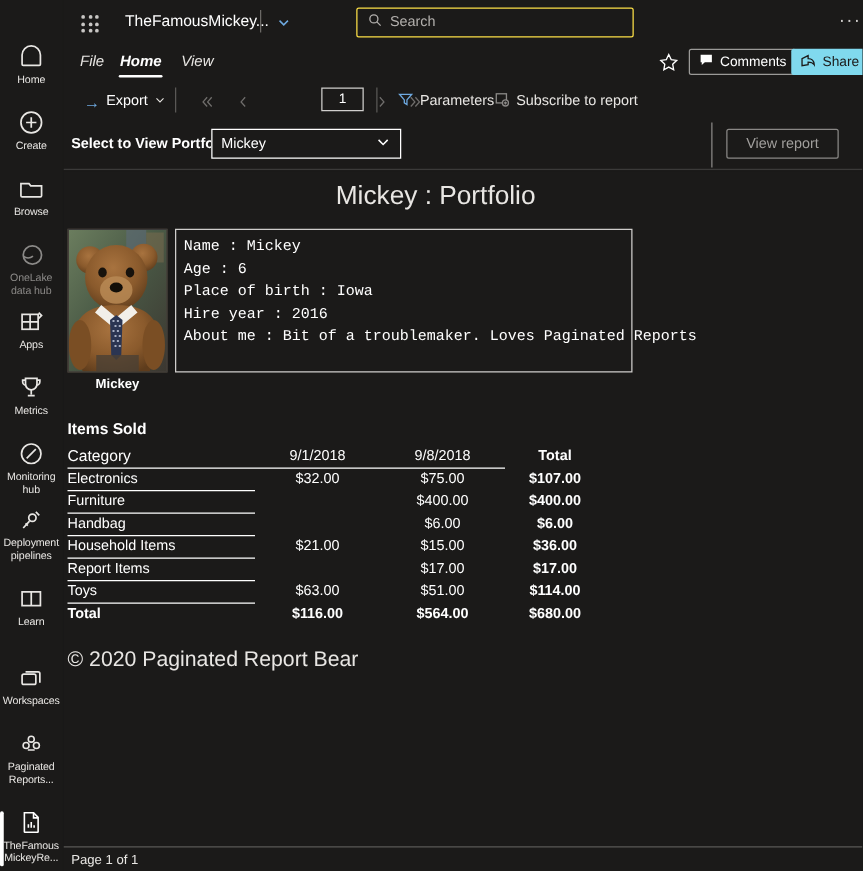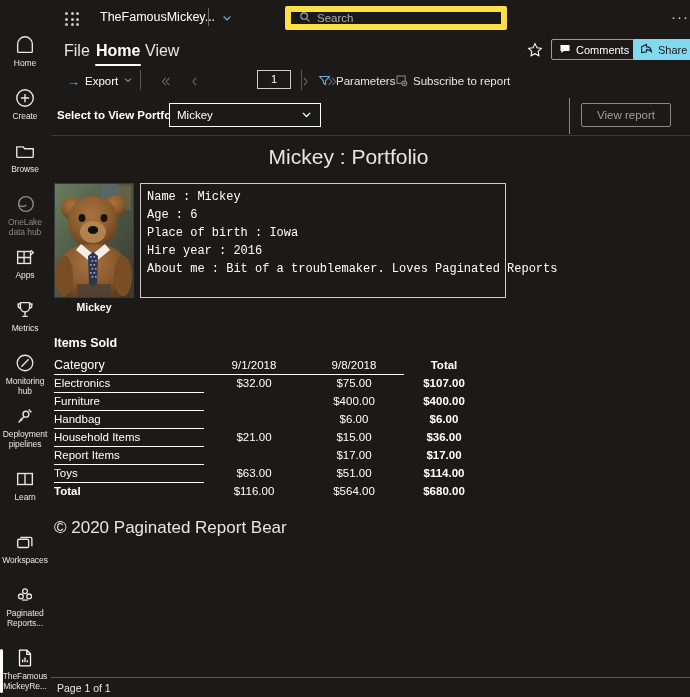--- a/index.html
+++ b/index.html
@@ -67,37 +67,38 @@
   }
   #title-divider {
     position: absolute; left: 157px; top: 8px; width: 1px; height: 18px; background: #6b6966;
   }
   #title-chevron {
     position: absolute; left: 168px; top: 10px; width: 16px; height: 16px;
     display: flex; align-items: center; justify-content: center;
   }
   #search-box {
     position: absolute; left: 234px; top: 6px; width: 222px; height: 24px;
-    border: 6px solid #fde047; border-radius: 2px;
+    border: 1px solid #fde047; border-radius: 2px;
     display: flex; align-items: center; padding: 0 8px; gap: 6px;
     background: #1b1a19;
   }
   #search-text { font-size: 11.5px; color: #b3b0ad; }
   #topbar-more {
     position: absolute; left: 620px; top: 10px;
     font-size: 15px; color: #d0cecc; letter-spacing: 1px; line-height: 14px;
   }
 
   
   #ribbon {
     position: absolute; left: 51px; top: 36px; width: 639px; height: 30px;
   }
   .ribbon-tab {
-    position: absolute; top: 3px; font-size: 16px; color: #e8e6e3;
+    position: absolute; top: 3px; font-size: 12px; color: #e8e6e3;
     padding: 3px 5px;
+    font-style: italic;
   }
   .ribbon-tab.selected { color: #ffffff; font-weight: 600; }
   .ribbon-tab.selected::after {
     content: ""; position: absolute; left: 4px; right: 4px; bottom: -3px;
     height: 2.5px; background: #ffffff; border-radius: 2px;
   }
   #tab-file { left: 8px; }
   #tab-home { left: 40px; }
   #tab-view { left: 89px; }
 
@@ -213,21 +214,21 @@
     border-bottom: 1.3px solid #ffffff; width: 150px; padding-bottom: 1px;
   }
   #tbl th.c-date {
     text-align: center; font-weight: normal; border-bottom: 1.3px solid #ffffff; width: 100px;
   }
   #tbl th.c-total { text-align: center; font-weight: bold; width: 80px; }
   #tbl td.c-cat { text-align: left; border-bottom: 1px solid #ffffff; }
   #tbl td.c-num { text-align: center; }
   #tbl td.c-tot { text-align: center; font-weight: bold; }
   #tbl tr.total-row td.c-cat { font-weight: bold; border-bottom: none; }
-  #tbl tr.total-row td.c-num { font-weight: normal; }
+  #tbl tr.total-row td.c-num { font-weight: bold; }
 
   #copyright {
     position: absolute; left: 3px; top: 381px;
     font-size: 17px; color: #e8e6e3;
   }
 
   
   #status-bar {
     position: absolute; left: 51px; top: 677px; width: 639px; height: 20px;
     border-top: 1px solid #5a5856;

